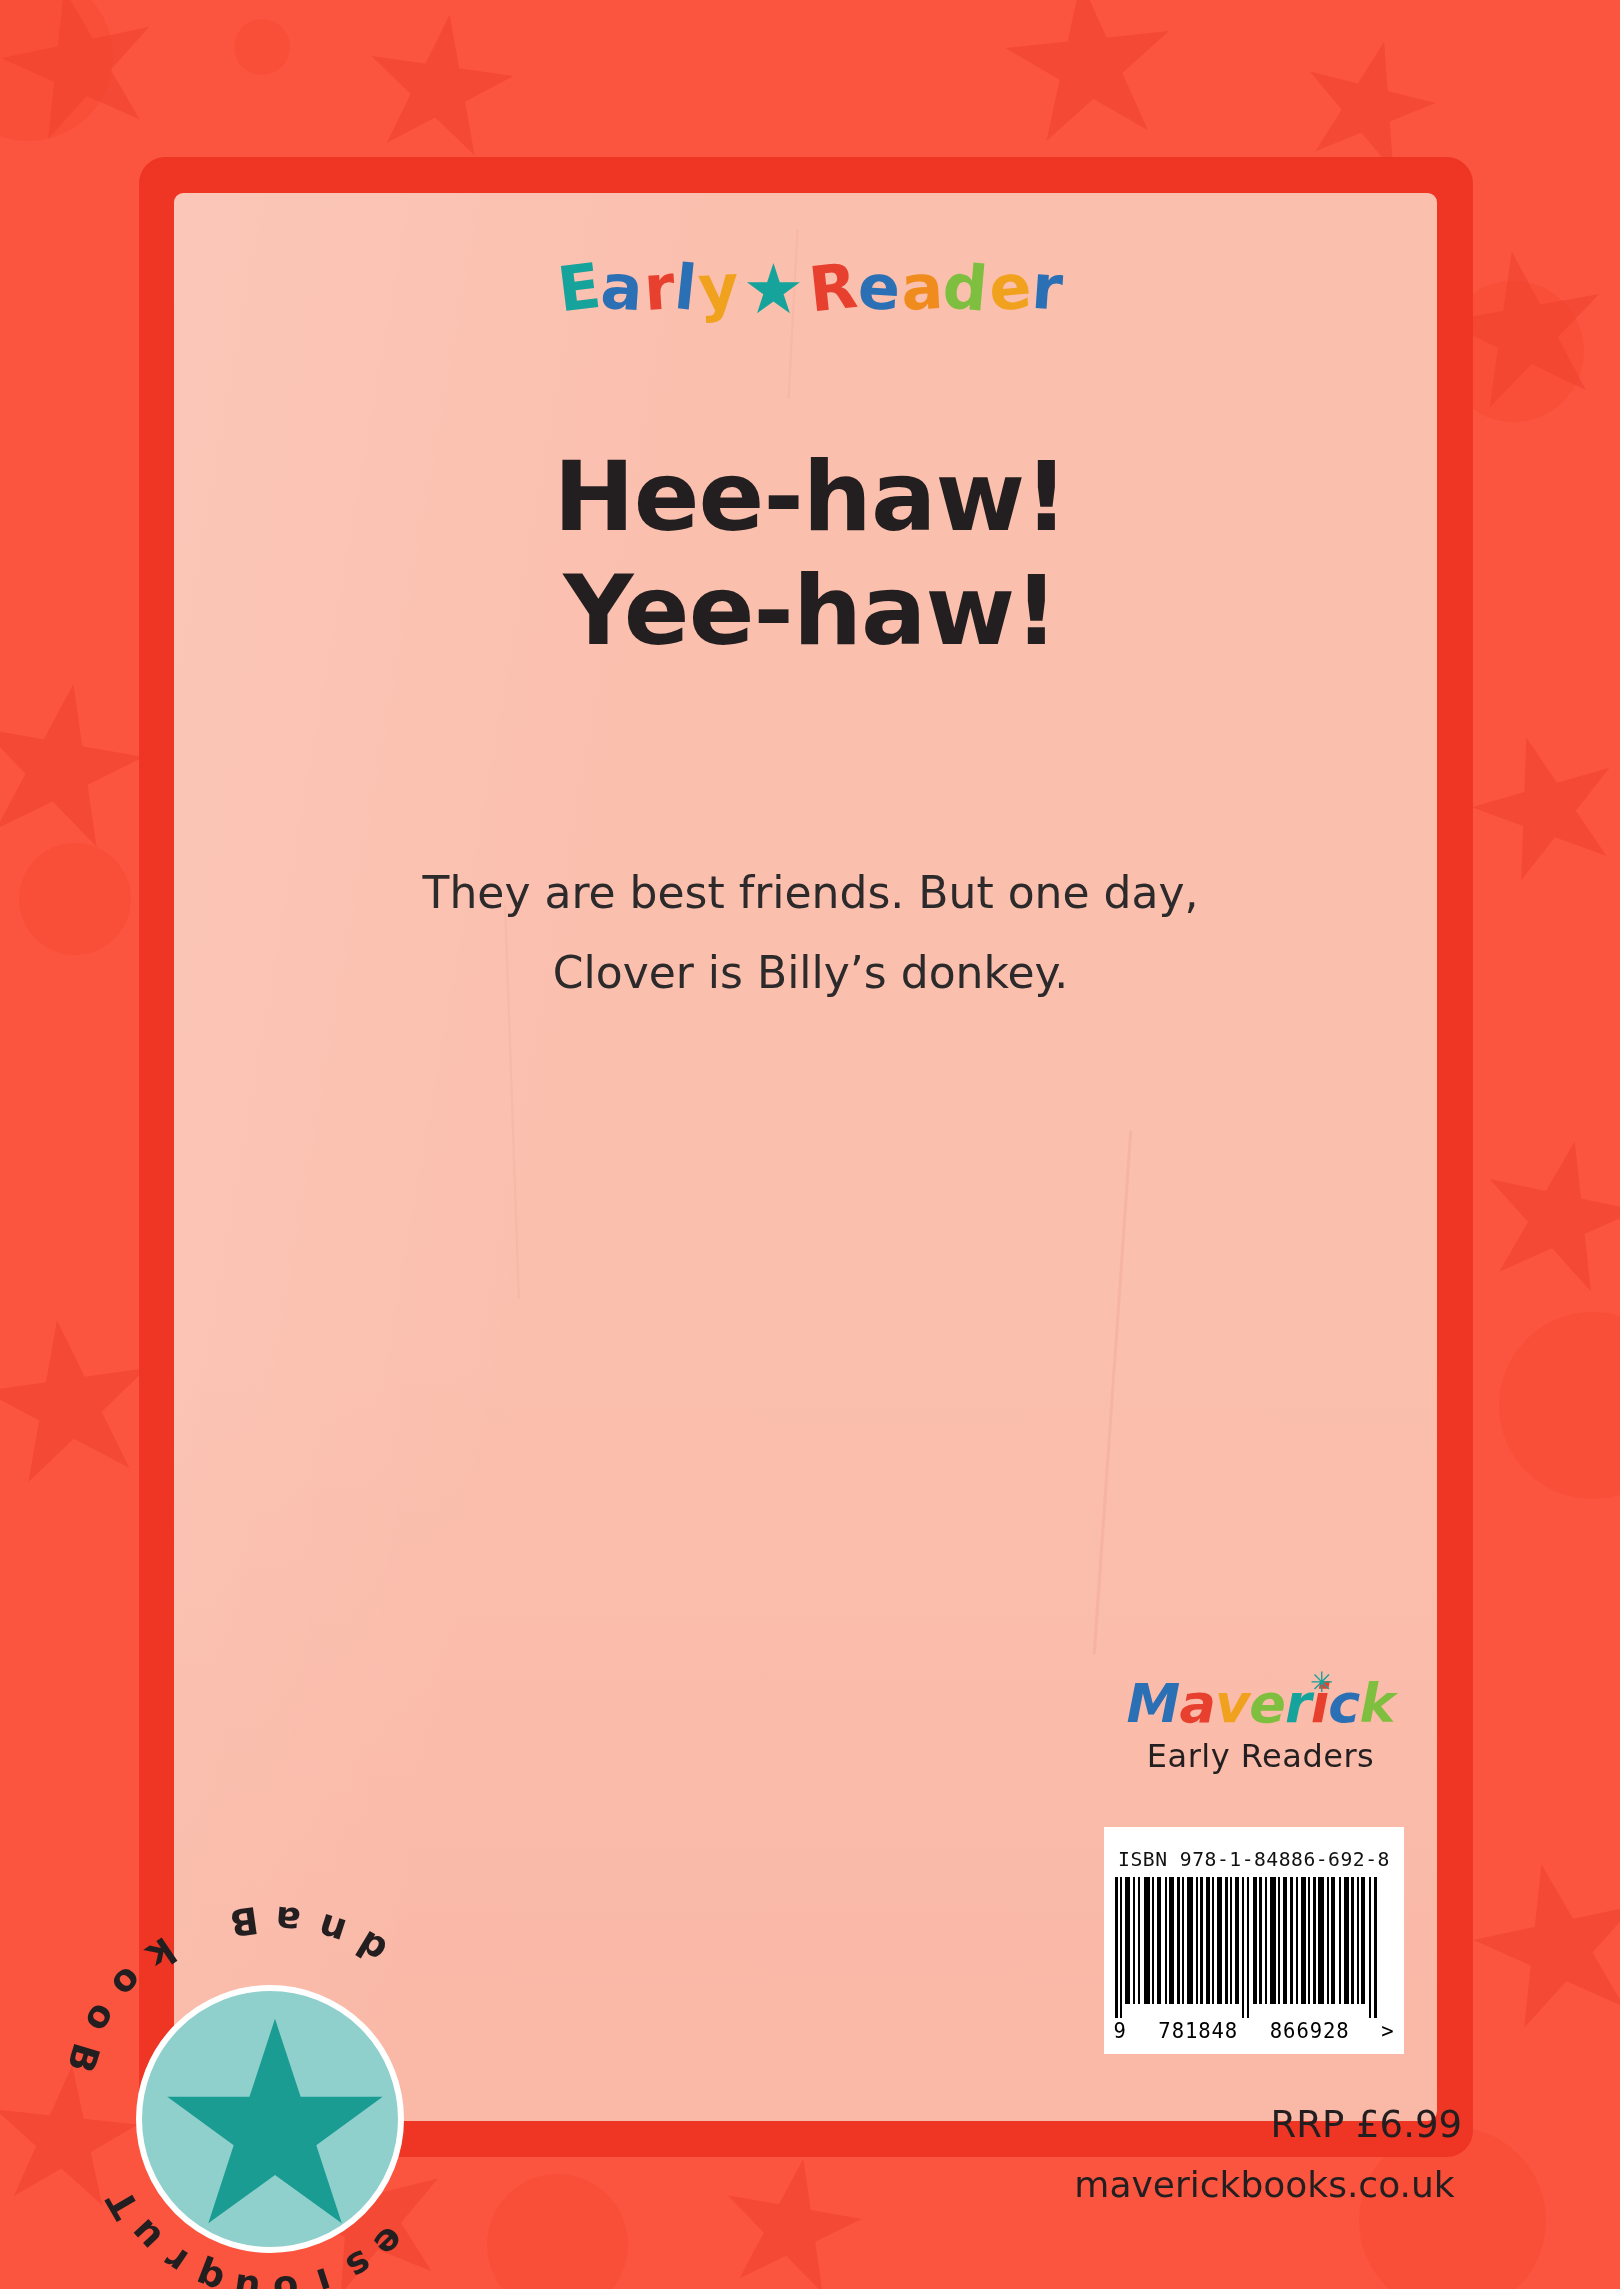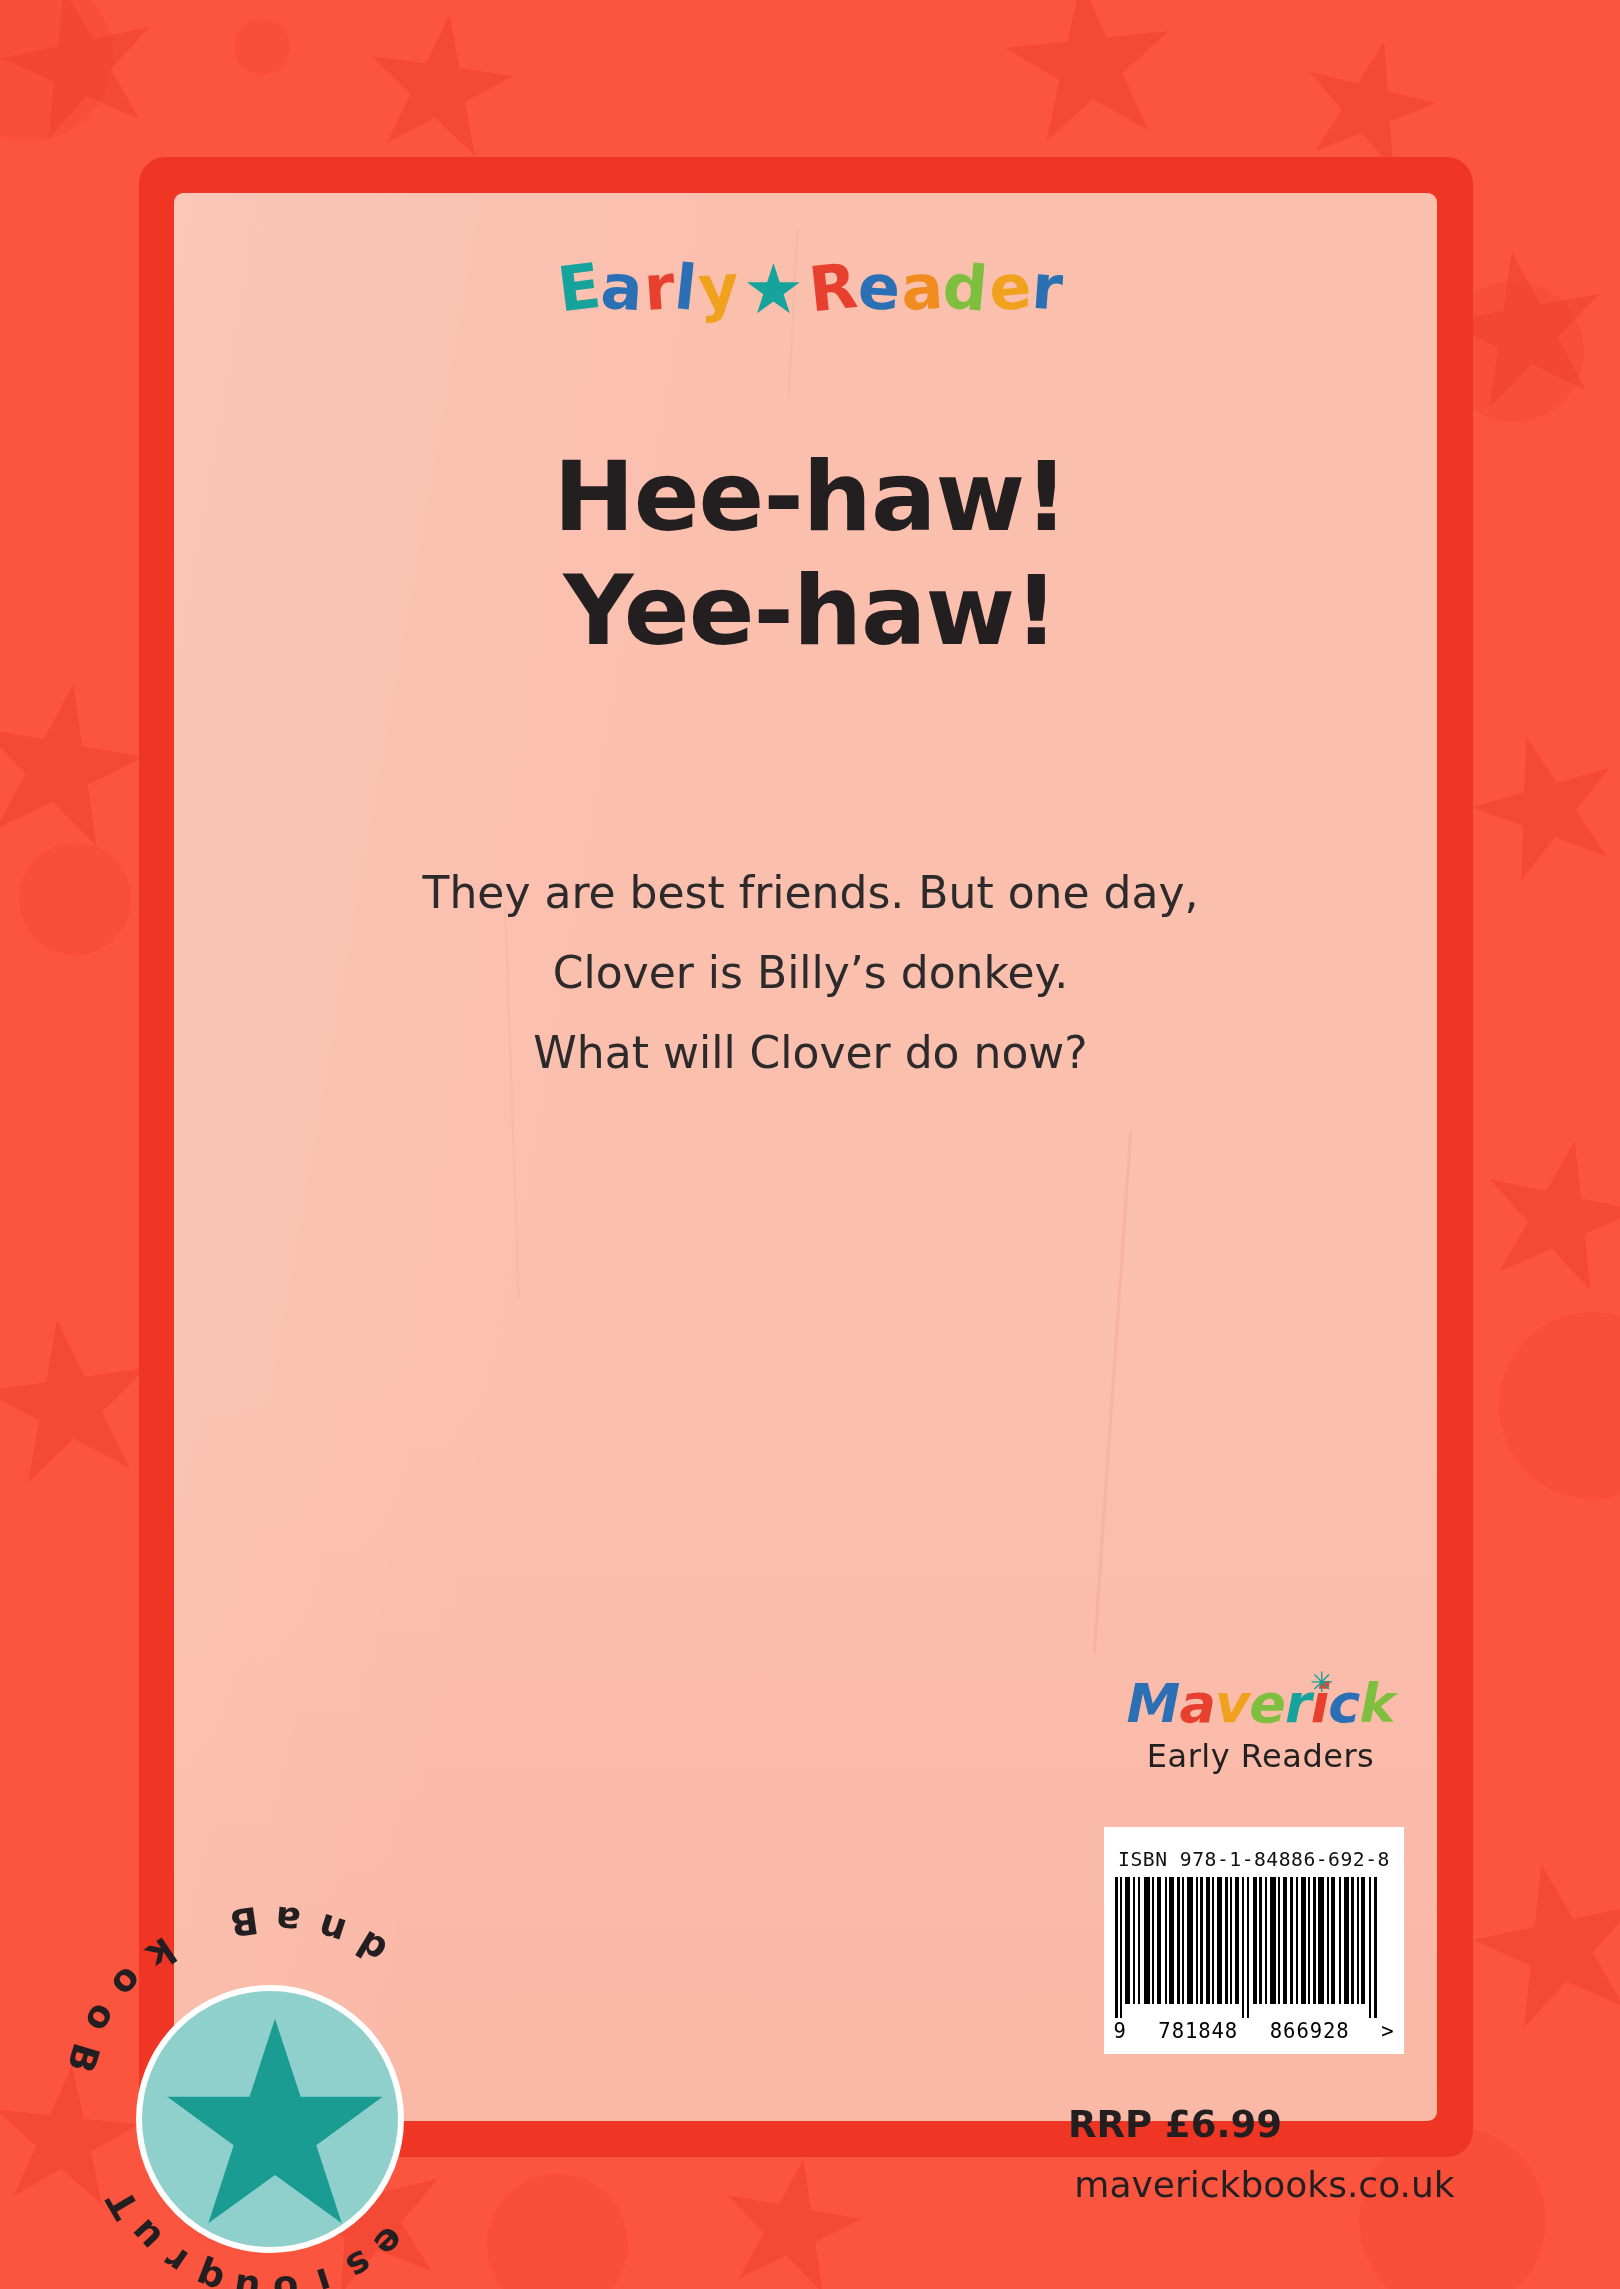--- a/index.html
+++ b/index.html
@@ -194,25 +194,24 @@
     padding: 1.9px 9.4px 0 9.4px;
     letter-spacing: 0.9px;
   }
 
   
   #rrp {
     position: absolute;
     left: 1068px;
     top: 2103px;
     width: 394px;
-    text-align: left;
+    text-align: right;
     font-family: "DejaVu Sans", sans-serif;
     font-size: 37px;
     color: #231f20;
-    font-weight: bold;
   }
   #weburl {
     position: absolute;
     left: 1021px;
     top: 2164px;
     width: 487px;
     text-align: center;
     font-family: "DejaVu Sans", sans-serif;
     font-size: 36px;
     color: #231f20;
@@ -313,21 +312,20 @@
 </div>
 
 <div id="title-block">
   <div>Hee-haw!</div>
   <div>Yee-haw!</div>
 </div>
 
 <div id="blurb">
   <div>They are best friends. But one day,</div>
   <div>Clover is Billy’s donkey.</div>
-  <div>What will Clover do now?</div>
 </div>
 
 <div id="maverick">
   <div id="maverick-word">
     <span style="color:#2b6fb5">M</span><span style="color:#e8402e">a</span><span style="color:#f0a21e">v</span><span style="color:#7fbf3f">e</span><span style="color:#16a39b">r</span><span style="color:#e8402e">i</span><span style="color:#2b6fb5">c</span><span style="color:#7fbf3f">k</span>
     <span class="mav-star">✳</span>
   </div>
   <div id="maverick-sub">Early Readers</div>
 </div>
 

